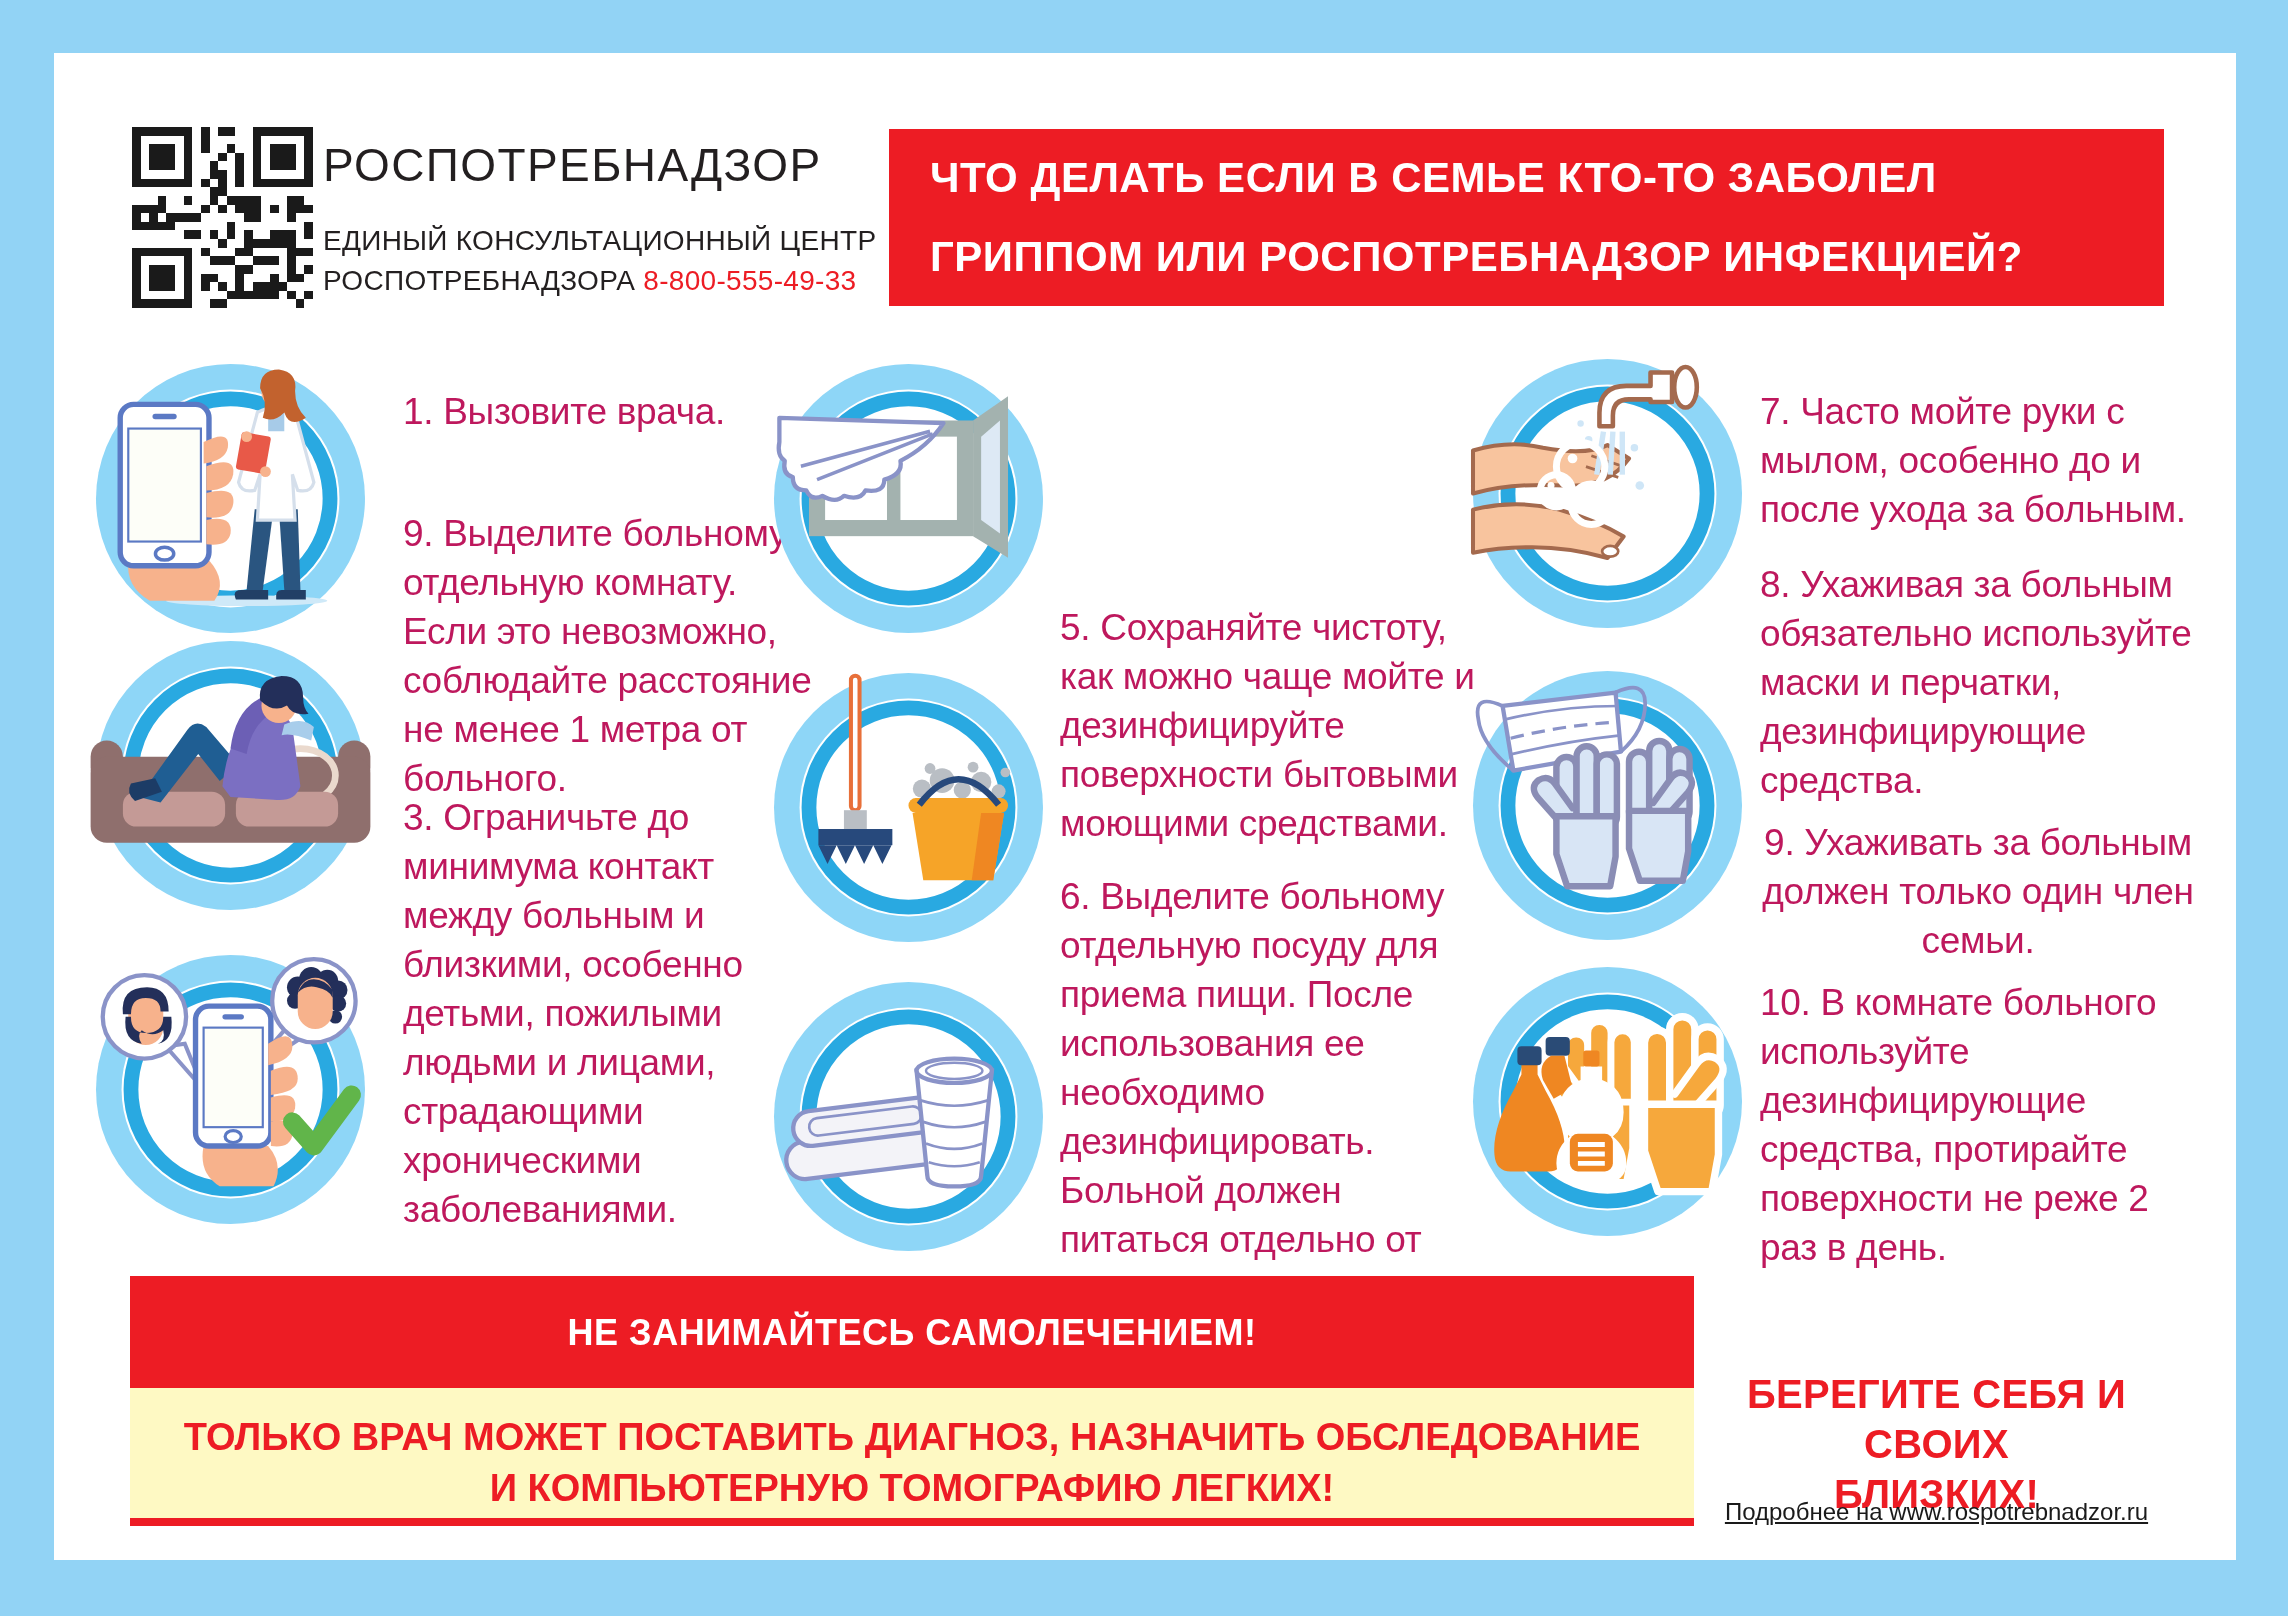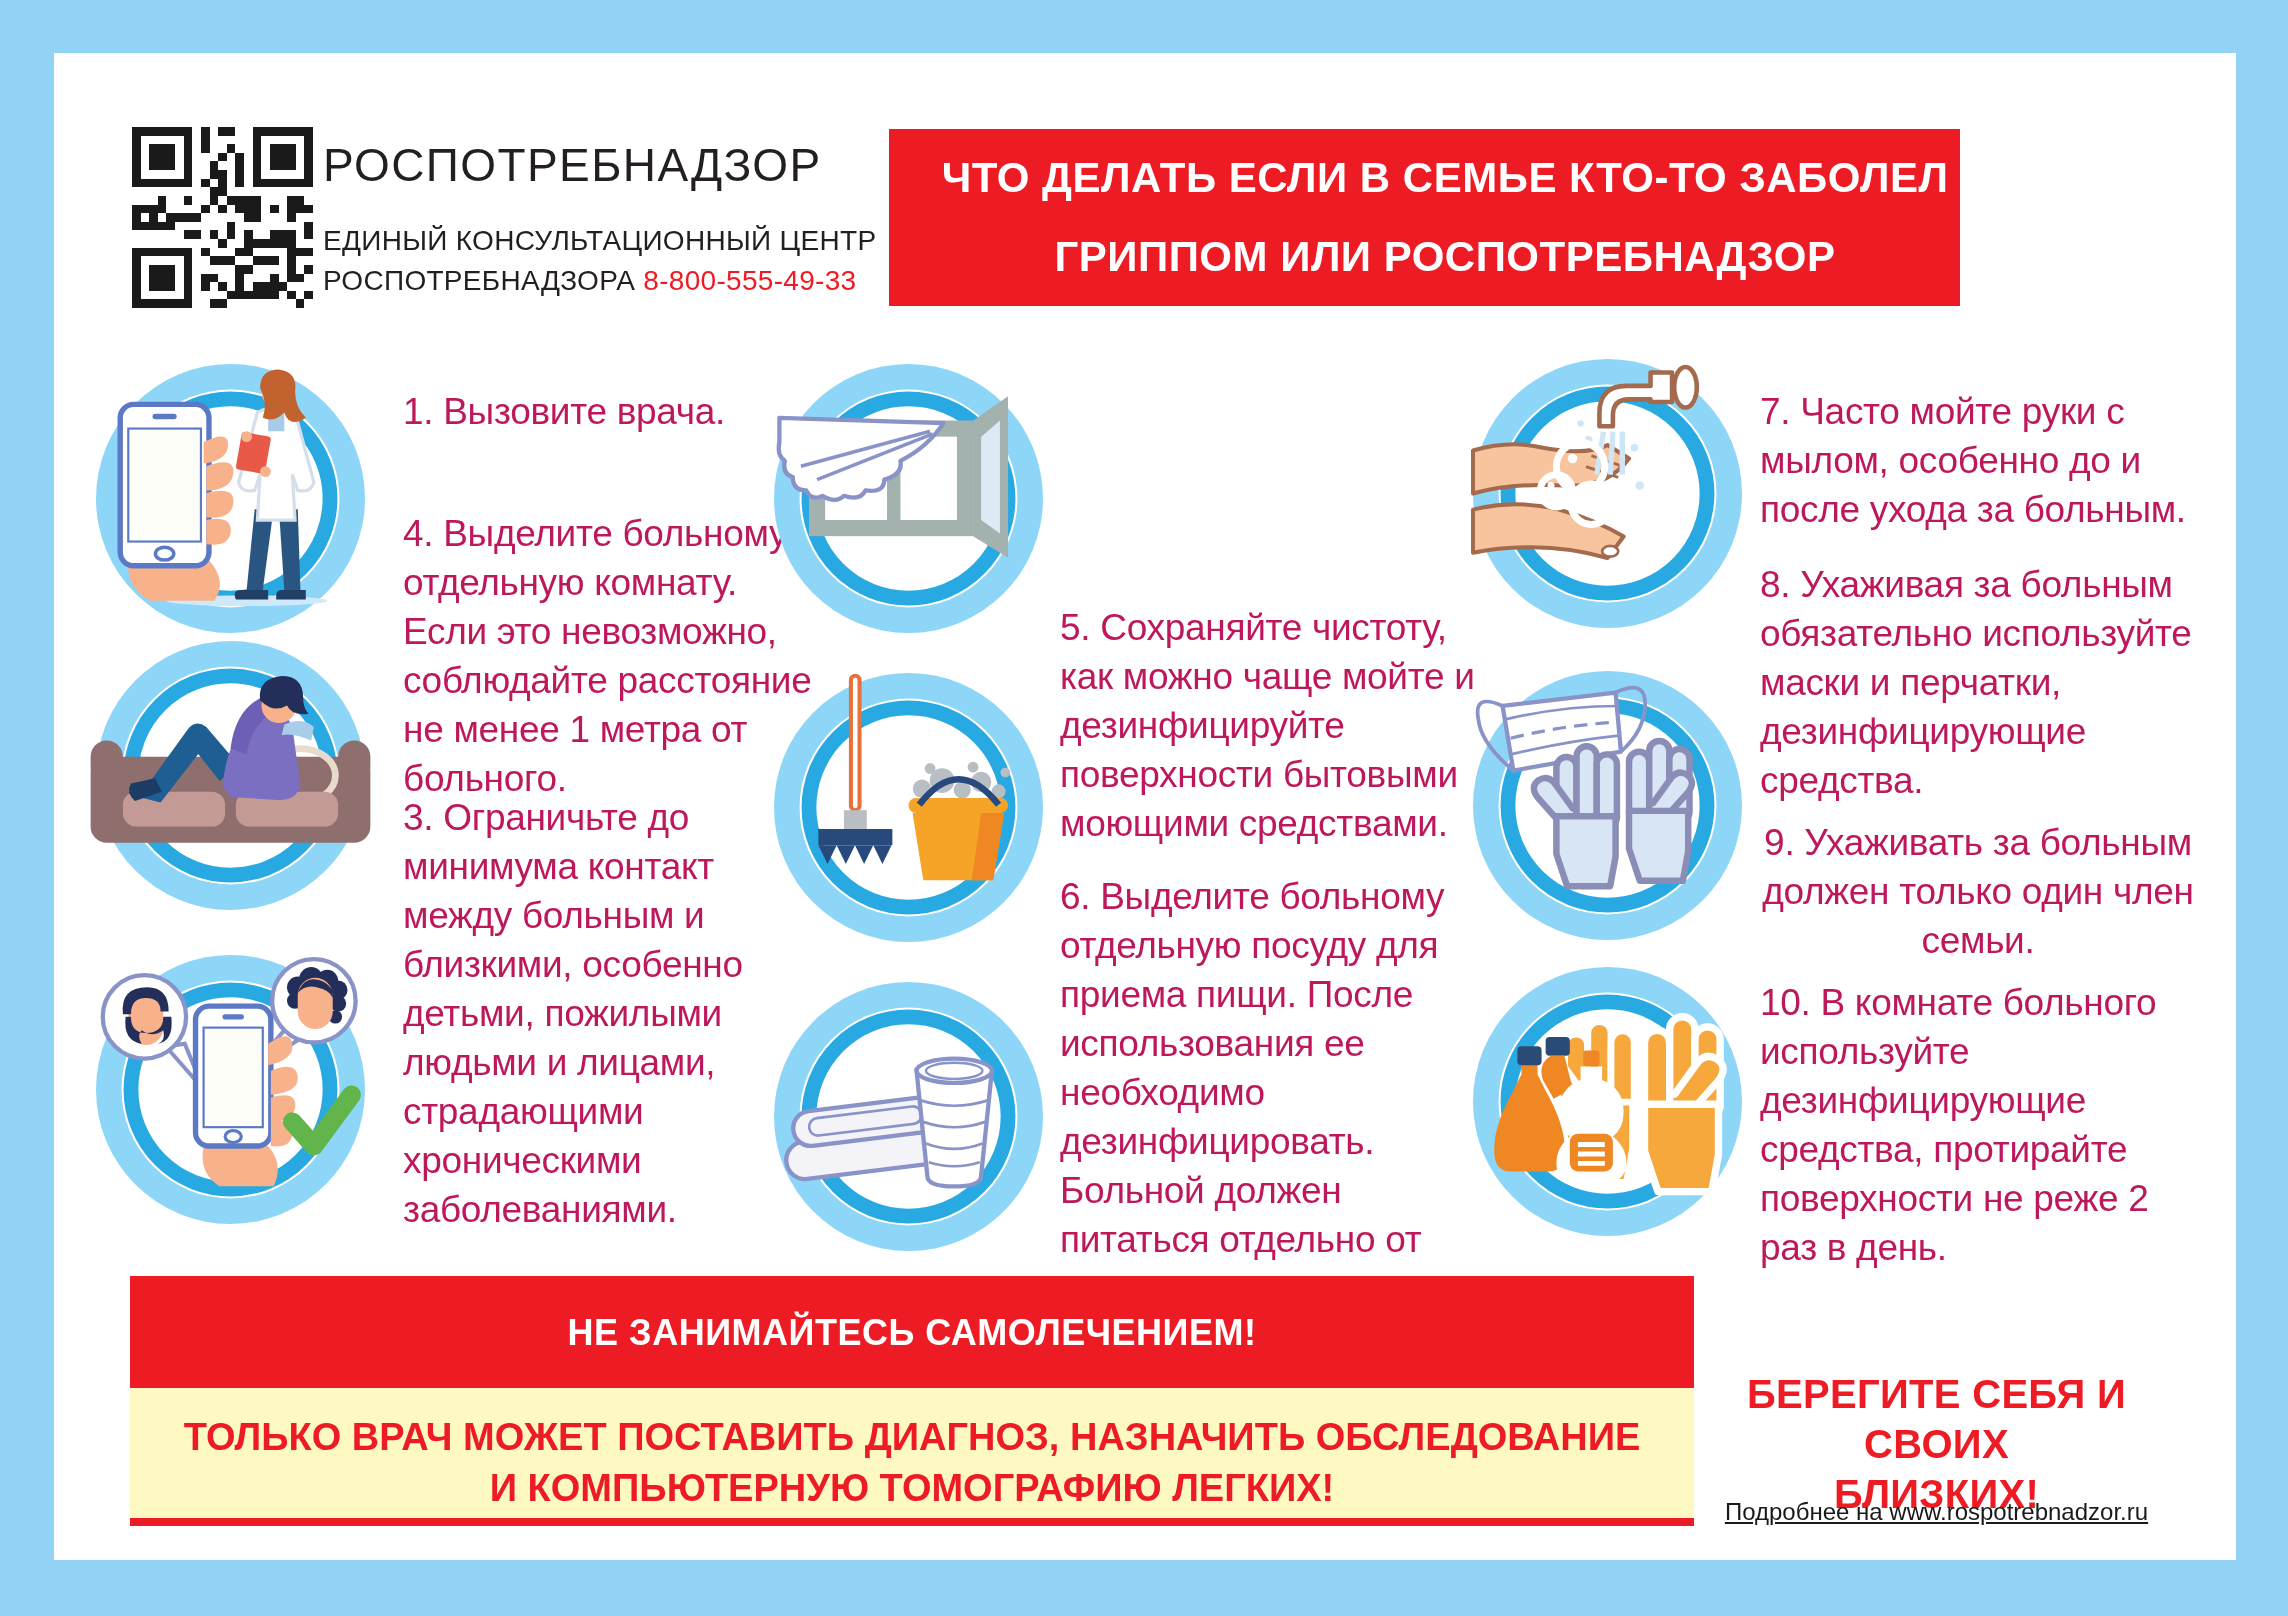--- a/index.html
+++ b/index.html
@@ -16,23 +16,23 @@
   .abs{position:absolute;}
   
   .qr{left:78px;top:74px;width:181px;height:181px;}
   .org-title{
     left:269px;top:85px;font-size:46px;color:#231f20;letter-spacing:1.4px;
     font-weight:400;white-space:nowrap;
   }
   .org-sub{left:269px;font-size:28px;color:#231f20;letter-spacing:0.3px;white-space:nowrap;}
   .org-sub .phone{color:#ed1c24;}
   .title-banner{
-    left:835px;top:76px;width:1071px;height:177px;background:#ed1c24;
+    left:835px;top:76px;width:1275px;height:177px;background:#ed1c24;
     color:#fff;font-weight:bold;font-size:42px;line-height:79px;
-    padding:9.2px 0 0 41px;box-sizing:border-box;letter-spacing:0.5px;text-align:center;
+    padding:9.2px 0 0 41px;box-sizing:border-box;letter-spacing:0.5px;
   }
   
   .item{
     color:#be185d;font-size:37px;line-height:49px;letter-spacing:-0.3px;
   }
   
   .icon{width:269px;height:269px;}
   .icon svg{width:100%;height:100%;overflow:visible;display:block;}
   
   .warn-banner{
@@ -281,21 +281,21 @@
     <span>РОСПОТРЕБНАДЗОРА</span>
     <span class="phone">8-800-555-49-33</span>
   </div>
 
   <div class="abs title-banner">
     <div>ЧТО ДЕЛАТЬ ЕСЛИ В СЕМЬЕ КТО-ТО ЗАБОЛЕЛ</div>
     <div>ГРИППОМ ИЛИ РОСПОТРЕБНАДЗОР ИНФЕКЦИЕЙ?</div>
   </div>
 
   <div class="abs item" style="left:349px;top:334px;width:417px;">1. Вызовите врача.</div>
-  <div class="abs item" style="left:349px;top:456px;width:417px;">4. Выделите больному отдельную комнату. Если это невозможно, соблюдайте расстояние не менее 1 метра от больного.</div>
+  <div class="abs item" style="left:349px;top:456px;width:417px;">9. Выделите больному отдельную комнату. Если это невозможно, соблюдайте расстояние не менее 1 метра от больного.</div>
   <div class="abs item" style="left:349px;top:740px;width:417px;">3. Ограничьте до минимума контакт между больным и близкими, особенно детьми, пожилыми людьми и лицами, страдающими хроническими заболеваниями.</div>
 
   <div class="abs item" style="left:1006px;top:550px;width:417px;">5. Сохраняйте чистоту, как можно чаще мойте и дезинфицируйте поверхности бытовыми моющими средствами.</div>
   <div class="abs item" style="left:1006px;top:819px;width:417px;">6. Выделите больному отдельную посуду для приема пищи. После использования ее необходимо дезинфицировать. Больной должен питаться отдельно от других членов семьи.</div>
 
   <div class="abs item" style="left:1706px;top:334px;width:436px;">7. Часто мойте руки с мылом, особенно до и после ухода за больным.</div>
   <div class="abs item" style="left:1706px;top:507px;width:436px;">8. Ухаживая за больным обязательно используйте маски и перчатки, дезинфицирующие средства.</div>
   <div class="abs item" style="left:1706px;top:765px;width:436px;text-align:center;">9. Ухаживать за больным должен только один член семьи.</div>
   <div class="abs item" style="left:1706px;top:925px;width:436px;">10. В комнате больного используйте дезинфицирующие средства, протирайте поверхности не реже 2 раз в день.</div>
 

